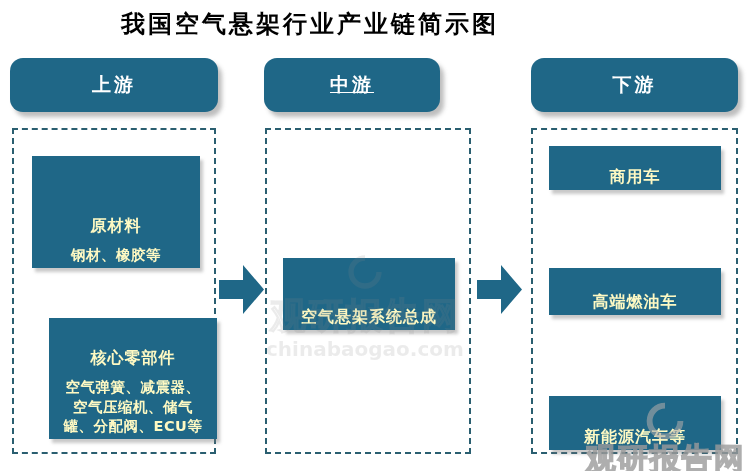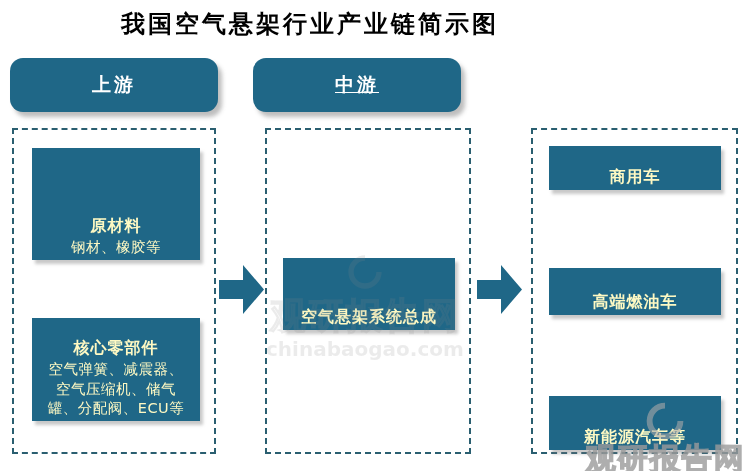--- a/index.html
+++ b/index.html
@@ -18,39 +18,39 @@
     font-size:24px;font-weight:700;color:#000;letter-spacing:3px;
   }
   .hdr{
     position:absolute;top:58px;height:54px;background:var(--box-teal);
     display:flex;align-items:center;justify-content:center;
     color:#fff;font-size:19px;font-weight:700;letter-spacing:3px;
     box-shadow:4px 5px 4px rgba(110,110,110,0.45);
     border-radius:13px;
   }
   #hdr-up{left:10px;width:208px;}
-  #hdr-mid{left:253px;width:208px;text-decoration:underline;}
+  #hdr-mid{left:264px;width:176px;text-decoration:underline;}
   #hdr-down{left:531px;width:207px;}
   .zone{
     position:absolute;top:128px;height:322px;
     border:2px dashed var(--dash-border);background:transparent;
   }
   #zone-up{left:12px;width:200px;}
   #zone-mid{left:265px;width:202px;}
   #zone-down{left:531px;width:203px;}
   .box{
     position:absolute;background:var(--box-teal);color:#fef9c3;
     display:flex;flex-direction:column;align-items:center;justify-content:flex-end;
     text-align:center;box-shadow:3px 4px 3px rgba(120,120,120,0.4);
     padding:2px 12px;box-sizing:border-box;line-height:1.35;
   }
   .box .box-title{font-weight:700;font-size:16px;letter-spacing:1px;}
-  .box .box-desc{font-size:14.5px;margin-top:2px;letter-spacing:0.5px;}
-  #box-raw{left:32px;top:148px;width:168px;height:112px;}
-  #box-core{left:32px;top:318px;width:168px;height:103px;}
+  .box .box-desc{font-size:14.5px;margin-top:10px;letter-spacing:0.5px;font-weight:bold;}
+  #box-raw{left:32px;top:156px;width:168px;height:112px;}
+  #box-core{left:49px;top:318px;width:168px;height:121px;}
   #box-assembly{left:283px;top:258px;width:172px;height:72px;}
   #box-commercial{left:549px;top:146px;width:172px;height:44px;}
   #box-fuel{left:549px;top:268px;width:172px;height:47px;}
   #box-nev{left:549px;top:396px;width:172px;height:54px;}
   .arrow{position:absolute;top:261px;width:45px;height:57px;}
   #arrow-1{left:219px;}
   #arrow-2{left:477px;}
   .arrow svg{display:block;width:100%;height:100%;}
   .arrow path{fill:var(--box-teal);}
   
@@ -75,20 +75,23 @@
 
 <div class="stage">
 
   <h1 class="title">我国空气悬架行业产业链简示图</h1>
 
   <div class="hdr" id="hdr-up">
     <span>上游</span>
   </div>
   <div class="hdr" id="hdr-mid">
     <span>中游</span>
+  </div>
+  <div class="hdr" id="hdr-down">
+    <span>下游</span>
   </div>
 
   <div class="zone" id="zone-up"></div>
   <div class="zone" id="zone-mid"></div>
   <div class="zone" id="zone-down"></div>
 
   <div class="box" id="box-raw">
     <div class="box-title">原材料</div>
     <div class="box-desc">钢材、橡胶等</div>
   </div>

